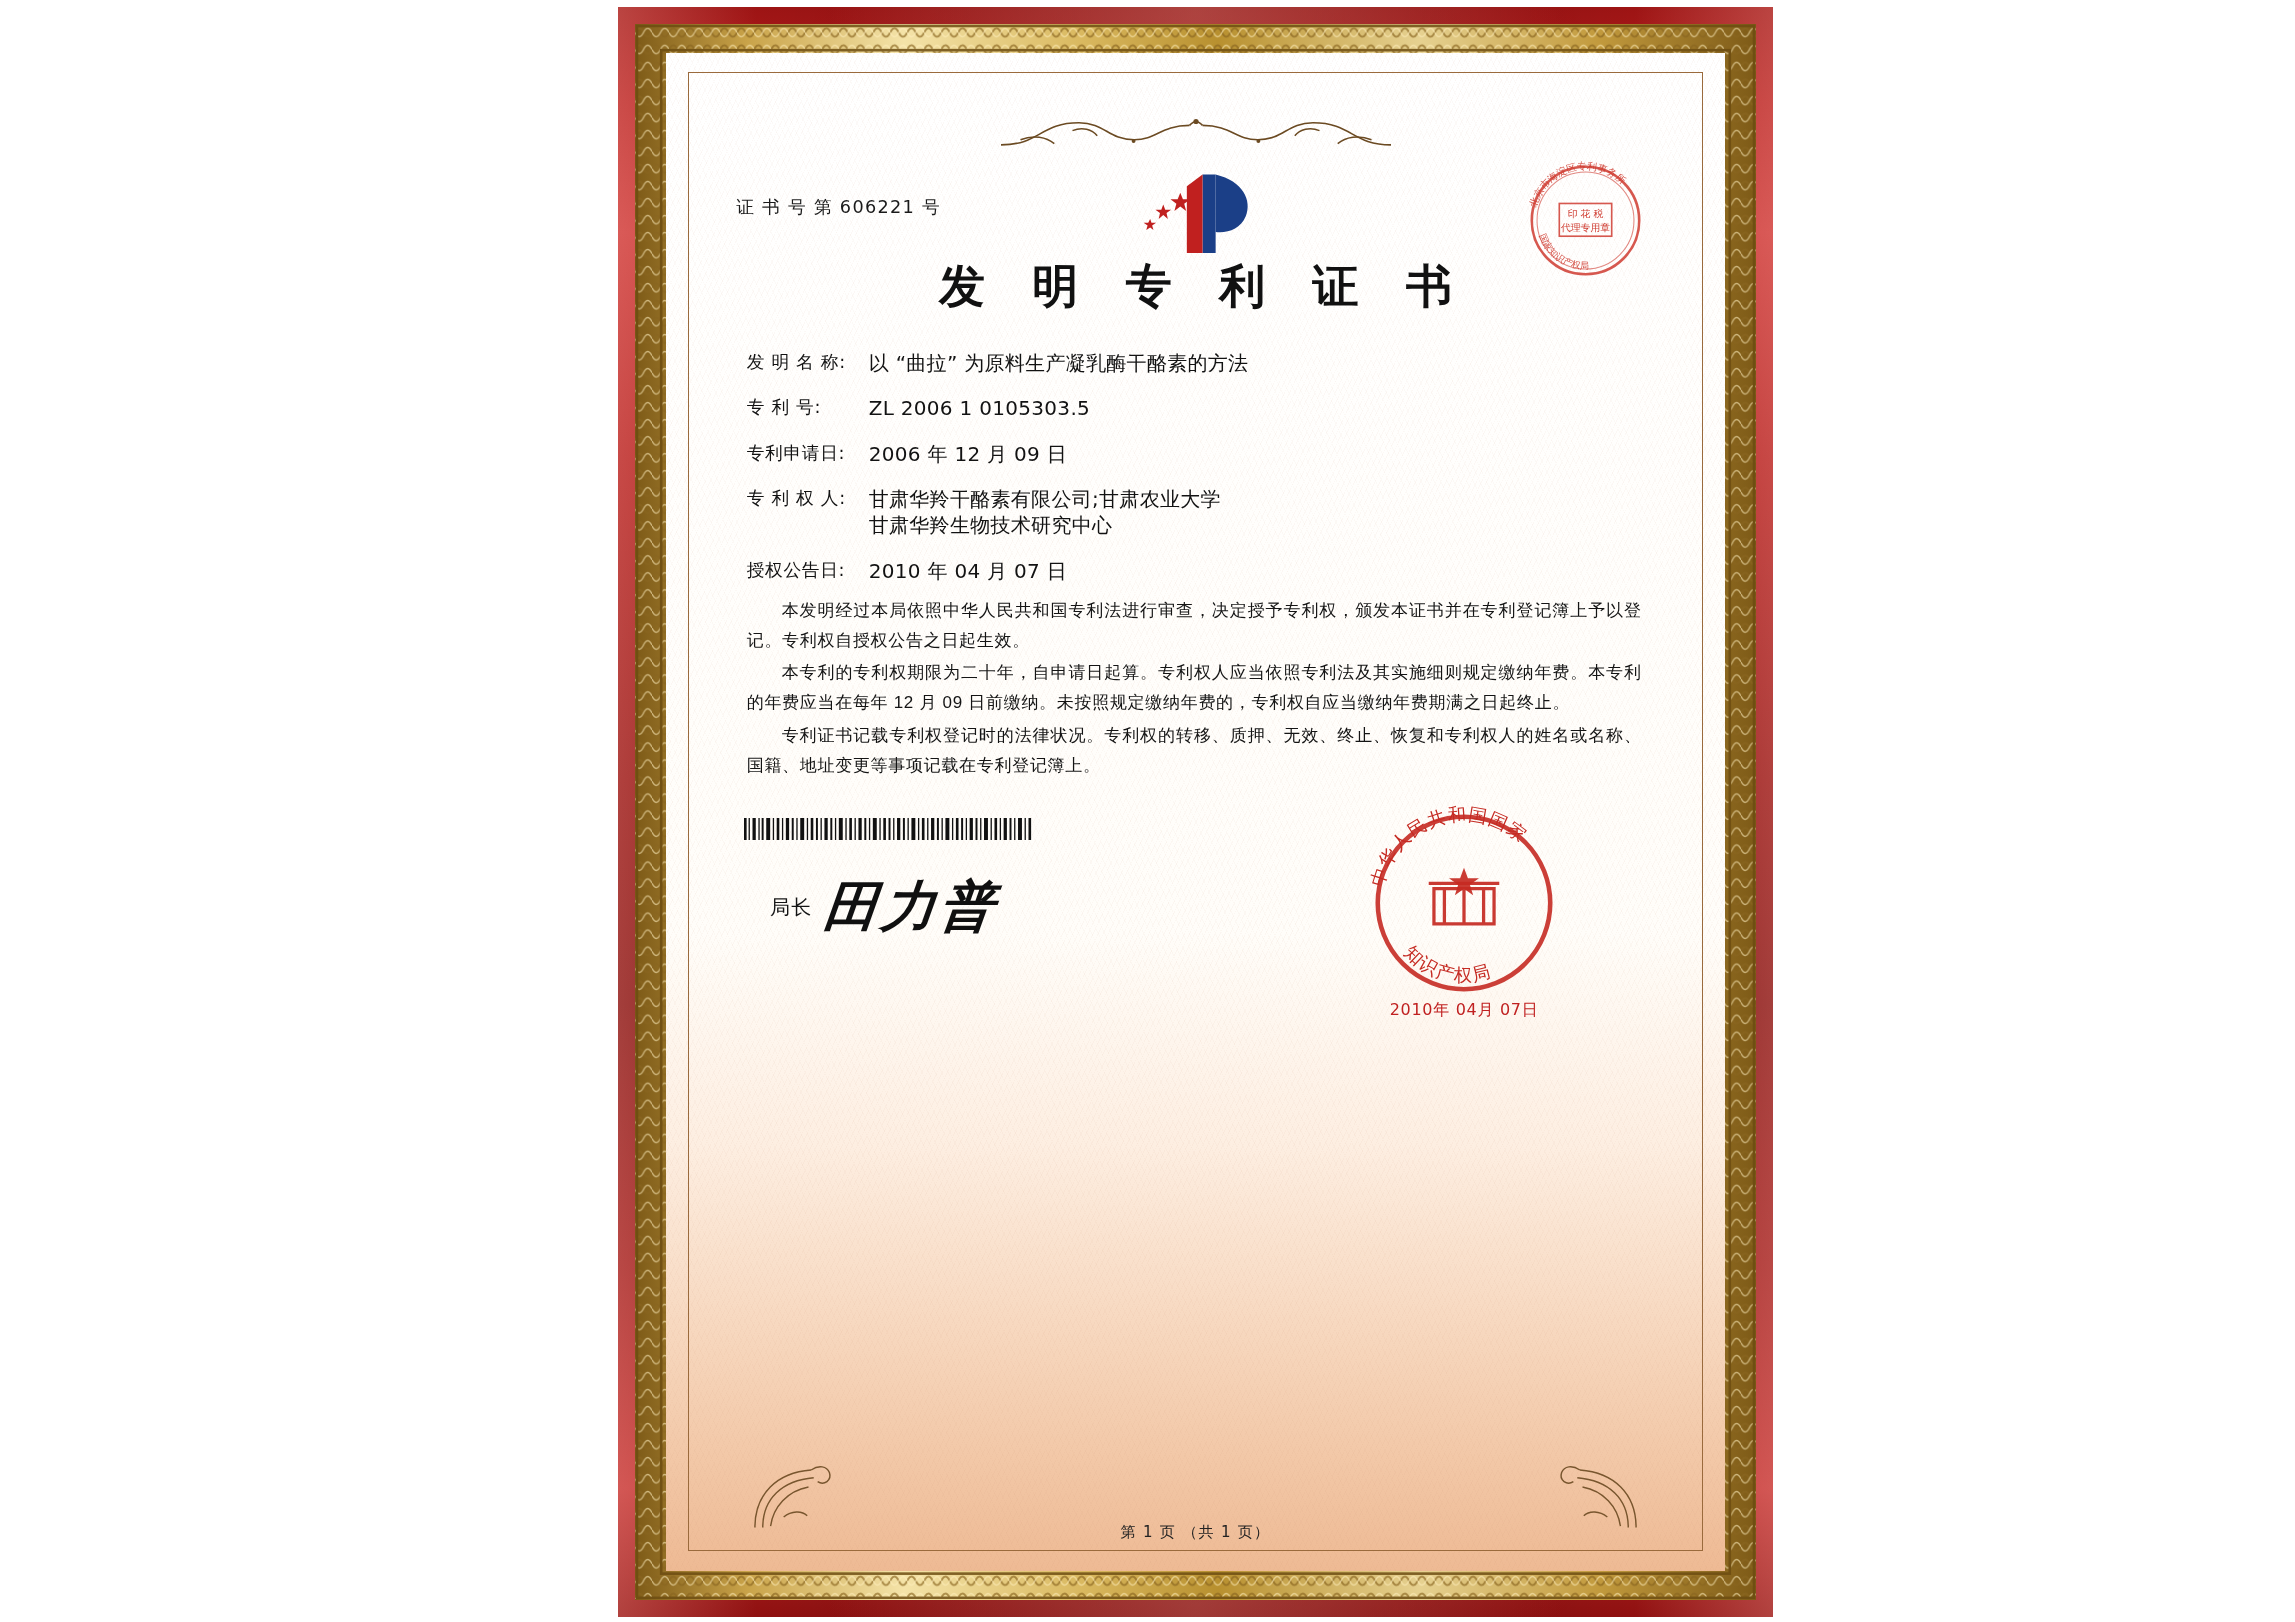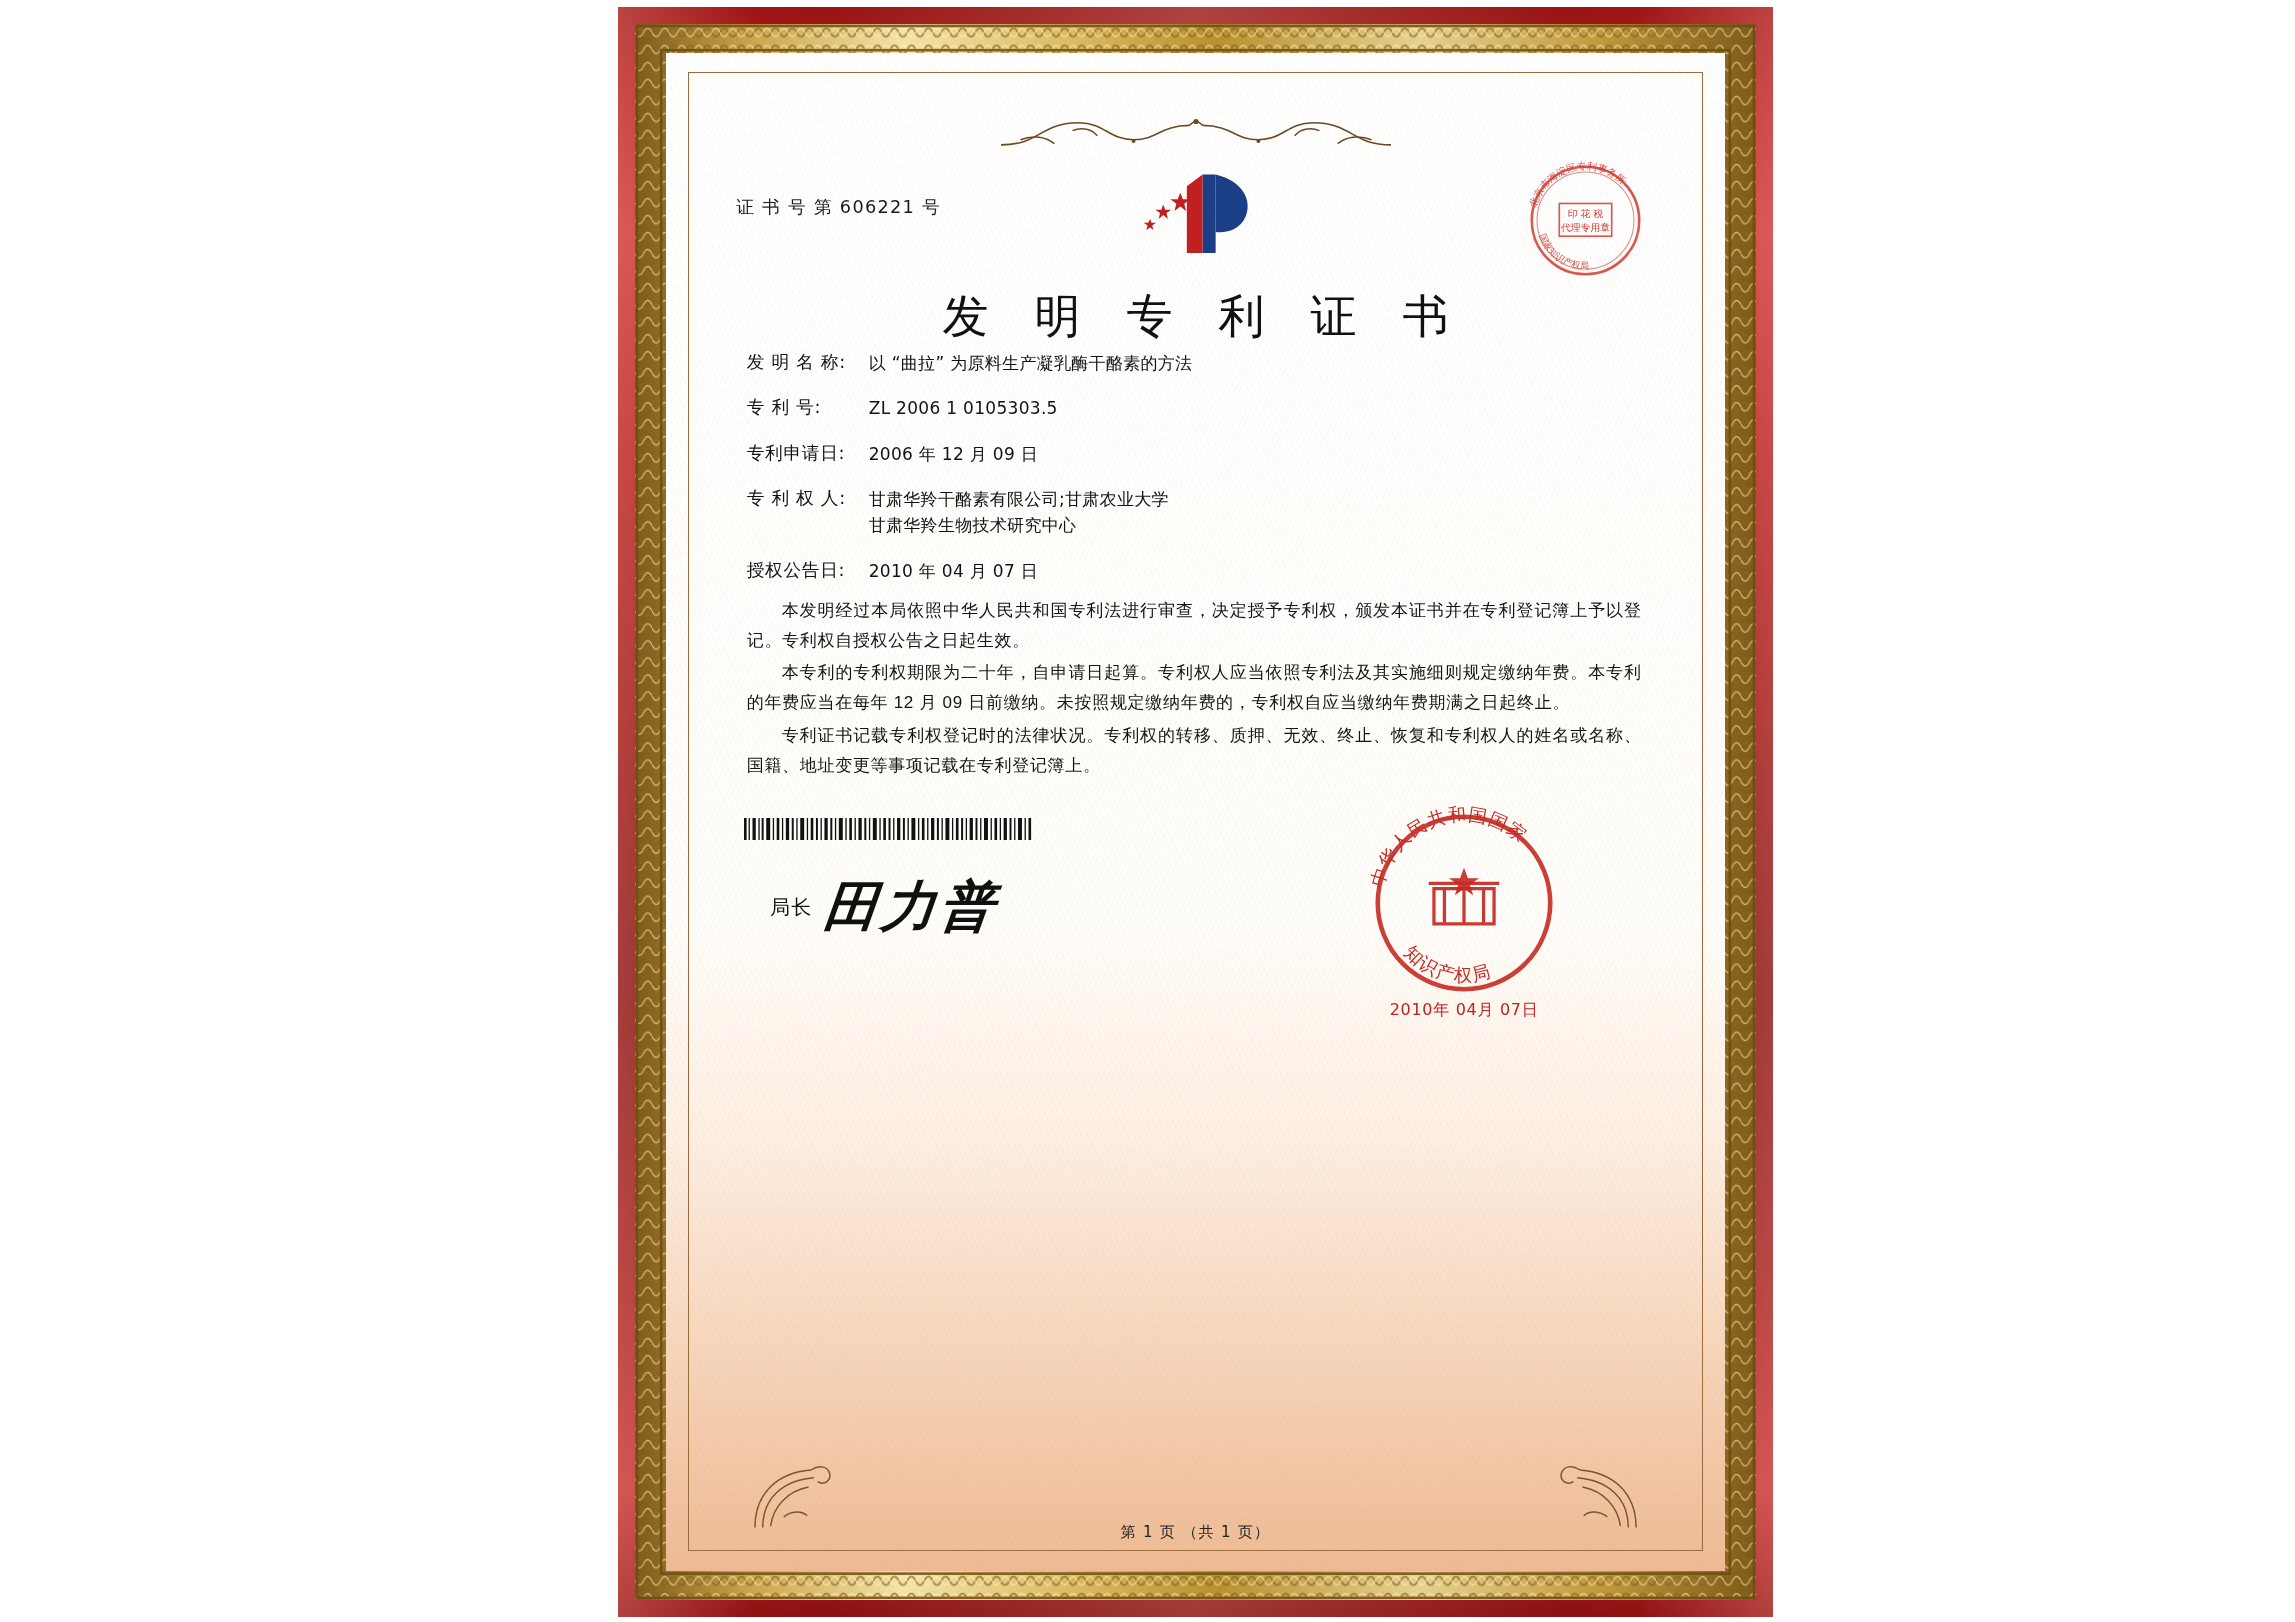--- a/index.html
+++ b/index.html
@@ -148,24 +148,24 @@
     top: 63px;
     width: 131px;
     height: 131px;
   }
 
   
   .title {
     position: absolute;
     left: 0;
     right: 0;
-    top: 194px;
+    top: 164px;
     text-align: center;
     font-family: "DejaVu Serif", serif;
-    font-weight: normal;
+    font-weight: bold;
     font-size: 46px;
     letter-spacing: 15.7px;
     color: #111111;
     text-indent: 15.7px;
   }
 
   
   .fields {
     position: absolute;
     left: 15.7px;
@@ -181,21 +181,21 @@
   }
   .field-label {
     flex: 0 0 auto;
     width: 122px;
     font-size: 17.7px;
     letter-spacing: 0.7px;
     white-space: nowrap;
   }
   .field-value {
     flex: 1 1 auto;
-    font-size: 17px;
+    font-size: 20px;
     line-height: 26px;
     letter-spacing: 0.3px;
   }
   .field-value .line2 { display: block; }
 
   
   .body-text {
     position: absolute;
     left: 15.7px;
     right: 18.3px;

